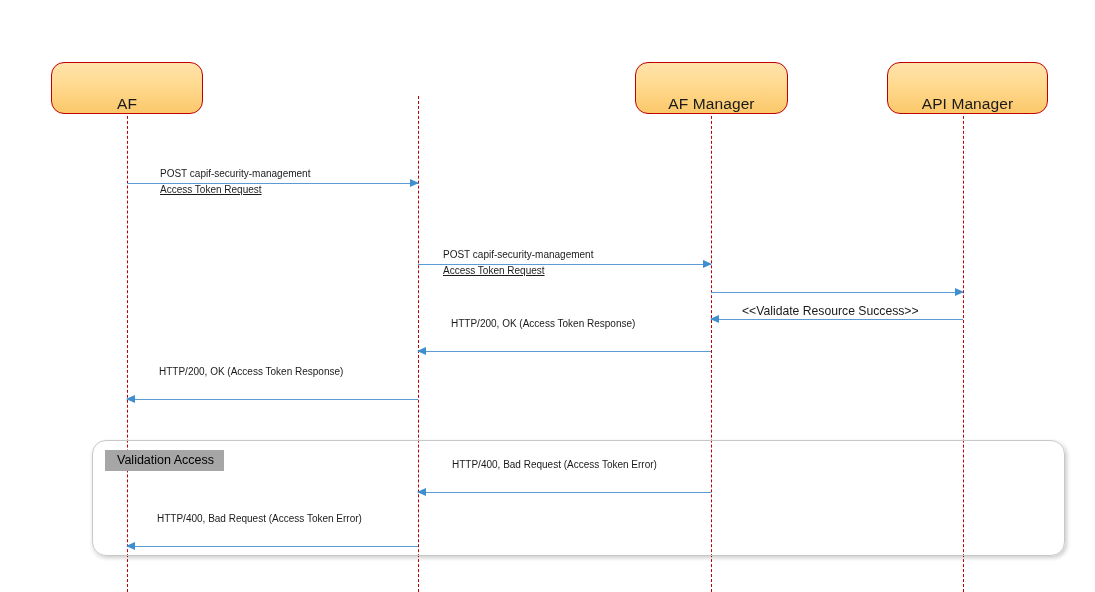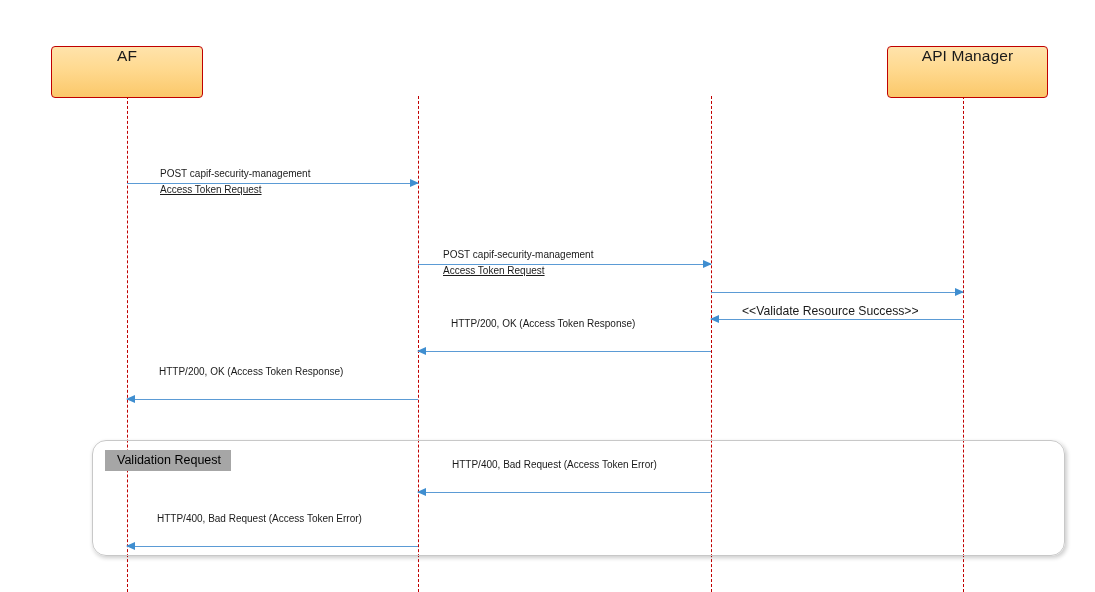--- a/index.html
+++ b/index.html
@@ -17,25 +17,26 @@
     background: #ffffff;
     overflow: hidden;
   }
 
   
   .participant {
     position: absolute;
     box-sizing: border-box;
     height: 52px;
     border: 1.6px solid #c00000;
-    border-radius: 4px;
+    border-radius: 13px;
     background: linear-gradient(to bottom, #ffe3ab 0%, #ffd98f 45%, #fbc86a 100%);
     display: flex;
-    align-items: flex-start;
+    align-items: flex-end;
     justify-content: center;
+    margin-top: 16px;
   }
   .participant .ptitle {
     font-size: 15.5px;
     color: #1a1a1a;
     letter-spacing: 0.1px;
     white-space: nowrap;
   }
 
   
   .lifeline {
@@ -127,26 +128,29 @@
 <div id="canvas">
 
   <div class="lifeline" style="left:127px; top:96px; height:496px;"></div>
   <div class="lifeline" style="left:418px; top:96px; height:496px;"></div>
   <div class="lifeline" style="left:711px; top:96px; height:496px;"></div>
   <div class="lifeline" style="left:963px; top:96px; height:496px;"></div>
 
   <div class="participant" style="left:51px; top:46px; width:152px;">
     <span class="ptitle">AF</span>
   </div>
+  <div class="participant" style="left:635px; top:46px; width:153px;">
+    <span class="ptitle">AF Manager</span>
+  </div>
   <div class="participant" style="left:887px; top:46px; width:161px;">
     <span class="ptitle">API Manager</span>
   </div>
 
   <div class="fragment" style="left:92px; top:440px; width:973px; height:116px;"></div>
-  <div class="fragment-label" style="left:105px; top:450px;">Validation Request</div>
+  <div class="fragment-label" style="left:105px; top:450px;">Validation Access</div>
 
   <div class="msg right" style="left:127px; top:183px; width:291px;">
     <div class="line"></div>
     <div class="head"></div>
     <div class="label straddle" style="left:33px;">
       <span>POST capif-security-management</span>
       <span class="l2">Access Token Request</span>
     </div>
   </div>
 

